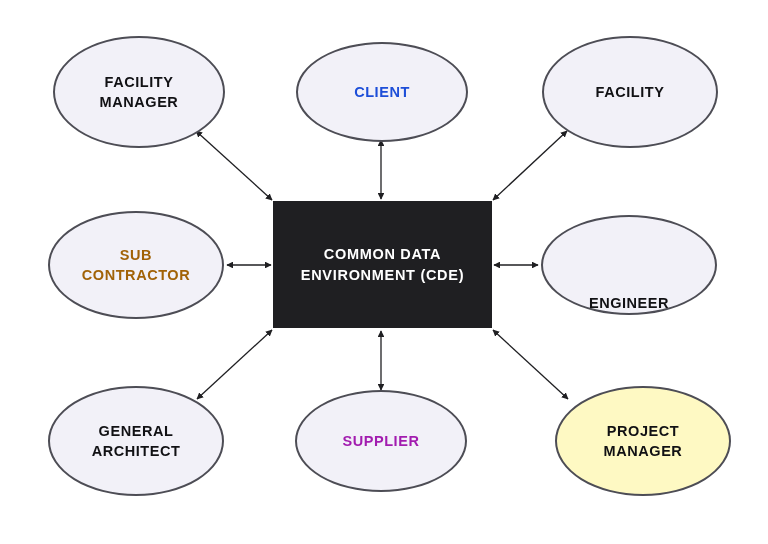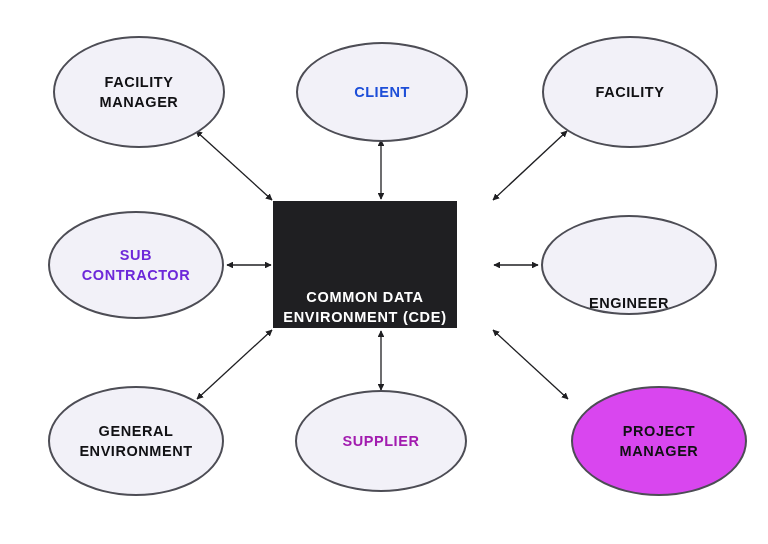--- a/index.html
+++ b/index.html
@@ -81,49 +81,49 @@
         <line x1="381" y1="199" x2="381" y2="140" stroke="#1f1f22" stroke-width="1.3" marker-start="url(#head-start)" marker-end="url(#head-end)"></line>
         <line x1="493" y1="200" x2="567" y2="131" stroke="#1f1f22" stroke-width="1.3" marker-start="url(#head-start)" marker-end="url(#head-end)"></line>
         <line x1="271" y1="265" x2="227" y2="265" stroke="#1f1f22" stroke-width="1.3" marker-start="url(#head-start)" marker-end="url(#head-end)"></line>
         <line x1="494" y1="265" x2="538" y2="265" stroke="#1f1f22" stroke-width="1.3" marker-start="url(#head-start)" marker-end="url(#head-end)"></line>
         <line x1="272" y1="330" x2="197" y2="399" stroke="#1f1f22" stroke-width="1.3" marker-start="url(#head-start)" marker-end="url(#head-end)"></line>
         <line x1="381" y1="331" x2="381" y2="390" stroke="#1f1f22" stroke-width="1.3" marker-start="url(#head-start)" marker-end="url(#head-end)"></line>
         <line x1="493" y1="330" x2="568" y2="399" stroke="#1f1f22" stroke-width="1.3" marker-start="url(#head-start)" marker-end="url(#head-end)"></line>
       </g>
   </svg>
 
-  <div class="node hub" id="hub-node" style="left: 273px; top: 201px; width: 184px; height: 127px; background: rgb(31, 31, 34); align-items: flex-end;">
+  <div class="node hub" id="hub-node" style="left: 273px; top: 201px; width: 219px; height: 127px; background: rgb(31, 31, 34);">
     <span class="hub-label" style="color: rgb(255, 255, 255);">COMMON DATA
 ENVIRONMENT (CDE)</span>
   </div>
 
   <div id="nodes-container">
       <div class="node ellipse" style="left: 53px; top: 36px; width: 172px; height: 112px; background: rgb(242, 241, 248); border-color: rgb(77, 77, 85);">
         <span class="node-label" style="color: rgb(17, 17, 20);">FACILITY
 MANAGER</span>
       </div>
       <div class="node ellipse" style="left: 296px; top: 42px; width: 172px; height: 100px; background: rgb(242, 241, 248); border-color: rgb(77, 77, 85);">
         <span class="node-label" style="color: #1d4ed8;">CLIENT</span>
       </div>
       <div class="node ellipse" style="left: 542px; top: 36px; width: 176px; height: 112px; background: rgb(242, 241, 248); border-color: rgb(77, 77, 85);">
         <span class="node-label" style="color: rgb(17, 17, 20);">FACILITY</span>
       </div>
       <div class="node ellipse" style="left: 48px; top: 211px; width: 176px; height: 108px; background: rgb(242, 241, 248); border-color: rgb(77, 77, 85);">
-        <span class="node-label" style="color: #6d28d9;">SUB
+        <span class="node-label" style="color: #a16207;">SUB
 CONTRACTOR</span>
       </div>
       <div class="node ellipse" style="left: 541px; top: 215px; width: 176px; height: 100px; background: rgb(242, 241, 248); border-color: rgb(77, 77, 85); align-items: flex-end;">
         <span class="node-label" style="color: rgb(17, 17, 20);">ENGINEER</span>
       </div>
       <div class="node ellipse" style="left: 48px; top: 386px; width: 176px; height: 110px; background: rgb(242, 241, 248); border-color: rgb(77, 77, 85);">
         <span class="node-label" style="color: rgb(17, 17, 20);">GENERAL
-ENVIRONMENT</span>
+ARCHITECT</span>
       </div>
       <div class="node ellipse" style="left: 295px; top: 390px; width: 172px; height: 102px; background: rgb(242, 241, 248); border-color: rgb(77, 77, 85);">
         <span class="node-label" style="color: #a21caf;">SUPPLIER</span>
       </div>
-      <div class="node ellipse" style="left: 571px; top: 386px; width: 176px; height: 110px; background: #d946ef; border-color: rgb(77, 77, 85);">
+      <div class="node ellipse" style="left: 555px; top: 386px; width: 176px; height: 110px; background: #fef9c3; border-color: rgb(77, 77, 85);">
         <span class="node-label" style="color: rgb(17, 17, 20);">PROJECT
 MANAGER</span>
       </div>
     </div>
 
 </div>
 
 </body></html>

